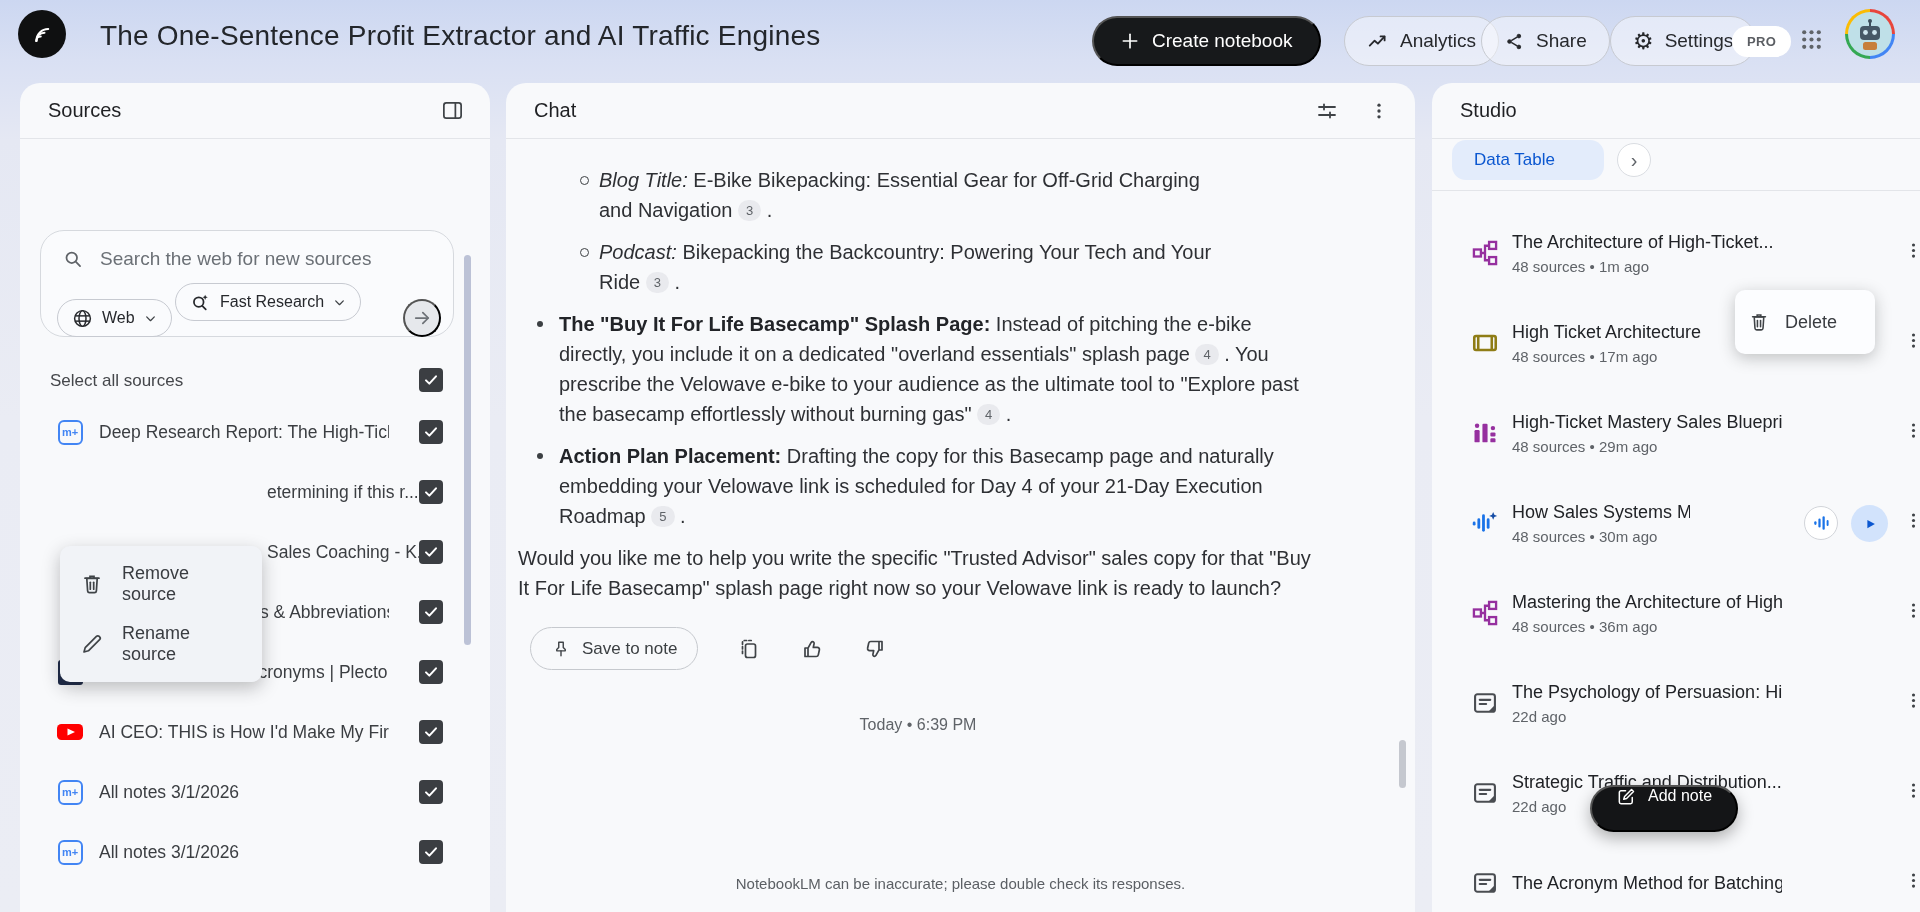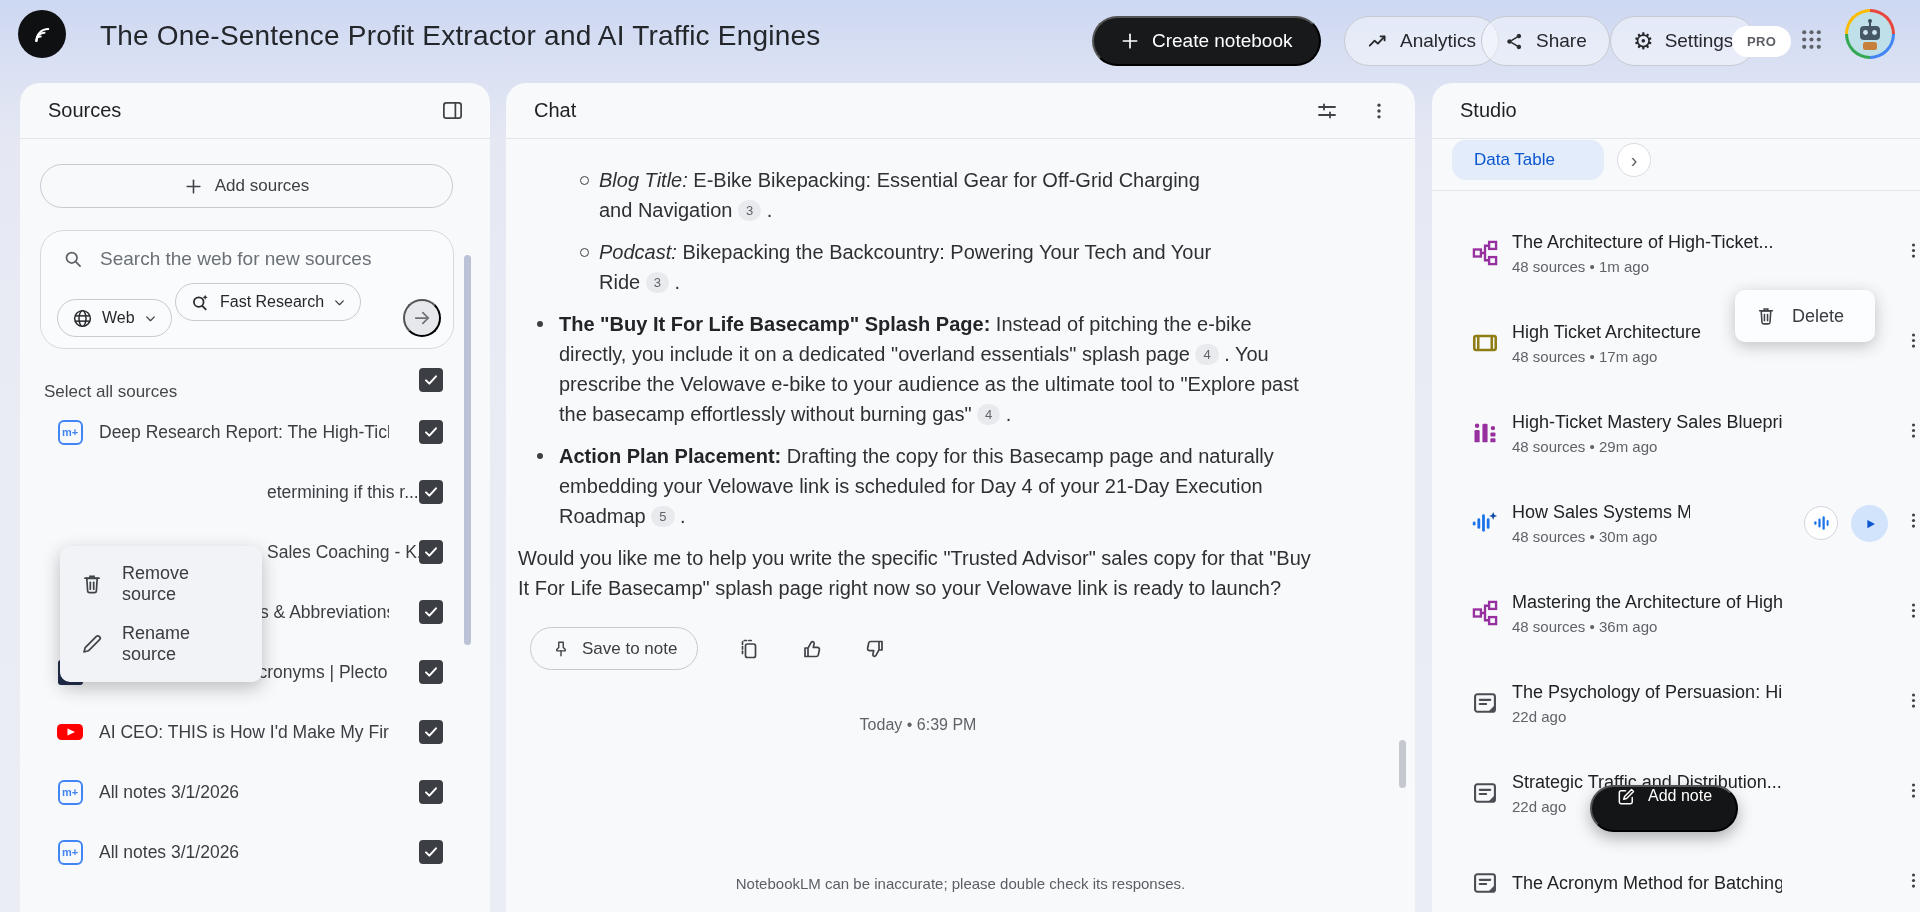--- a/index.html
+++ b/index.html
@@ -25,27 +25,27 @@
   #p-sources{left:20px;width:470px}
   #p-chat{left:506px;width:909px}
   #p-studio{left:1432px;width:535px}
   .panel-hd{height:56px;display:flex;align-items:center;padding:0 22px 0 28px;border-bottom:1px solid #e3e5e9}
   .panel-title{font-size:20px;color:#1f2023}
   .hd-sp{flex:1}
   .icbtn{background:none;border:none;cursor:pointer;display:flex;align-items:center;justify-content:center;padding:4px}
 
   
   .add-src{position:absolute;left:20px;top:81px;width:413px;height:44px;border:1px solid #c7cad1;border-radius:22px;background:transparent;display:flex;align-items:center;justify-content:center;gap:12px;font-size:17px;color:#3c4043;cursor:pointer}
-  .search-card{position:absolute;left:20px;top:147px;width:414px;height:119px;border:1px solid #d6d9de;border-radius:24px;background:#fafbfd}
+  .search-card{position:absolute;left:20px;top:147px;width:414px;height:107px;border:1px solid #d6d9de;border-radius:24px;background:#fafbfd}
   .search-row{display:flex;align-items:center;gap:16px;padding:17px 18px 0 22px}
   .search-row input{flex:1;border:none;outline:none;background:transparent;font-size:19px;color:#3c4043;font-family:inherit}
   .search-row input::placeholder{color:#6b7076}
   .fpill{position:absolute;display:inline-flex;align-items:center;gap:9px;height:38px;border:1px solid #c7cad1;border-radius:19px;padding:0 14px;font-size:16px;color:#26282c;background:transparent;cursor:pointer}
   .go-btn{position:absolute;right:12px;top:68px;width:38px;height:38px;border-radius:50%;background:#e6e8ec;display:flex;align-items:center;justify-content:center;cursor:pointer}
-  .selall{position:absolute;left:0;top:277px;width:100%;height:42px;display:flex;align-items:flex-end;padding-left:24px;font-size:17px;color:#45474b}
+  .selall{position:absolute;left:0;top:277px;width:100%;height:42px;display:flex;align-items:center;padding-left:30px;font-size:17px;color:#45474b}
   .src-list{position:absolute;left:0;top:319px;width:100%}
   .src-row{position:relative;height:60px;display:flex;align-items:center;padding-left:37px;cursor:pointer}
   .src-ic{width:26px;height:26px;margin-right:16px;flex:none;display:flex;align-items:center;justify-content:center}
   .src-title{font-size:17.5px;color:#3b3e42;white-space:nowrap;overflow:hidden;max-width:290px}
   .src-row.shifted{padding-left:247px}
   .cbx{position:absolute;right:47px;top:50%;margin-top:-12px;width:24px;height:24px;border-radius:4px;background:#3b3e42;display:flex;align-items:center;justify-content:center;cursor:pointer}
   .selall .cbx{margin-top:-13px}
   .note-ic{width:25px;height:25px;border:2px solid #4285f4;border-radius:6px;color:#4285f4;font-size:11px;font-weight:bold;display:flex;align-items:center;justify-content:center}
   .plecto-ic{width:25px;height:25px;background:#1d2947;border-radius:3px;color:#d3dae8;font-size:4.5px;letter-spacing:.4px;display:flex;align-items:center;justify-content:center;font-weight:bold}
   .src-scroll{position:absolute;right:19px;top:172px;width:7px;height:390px;border-radius:4px;background:#bcc2d6}
@@ -82,21 +82,21 @@
   .st-list{position:absolute;left:0;right:0;top:125px}
   .st-row{position:relative;height:90px;display:flex;align-items:center;padding-left:38px;cursor:pointer}
   .st-ic{width:30px;height:30px;margin-right:12px;flex:none;display:flex;align-items:center;justify-content:center}
   .st-txt{display:flex;flex-direction:column;gap:5px;min-width:0}
   .st-title{font-size:18px;color:#212327;white-space:nowrap;overflow:hidden;max-width:270px}
   .st-meta{font-size:15px;color:#5f6368;white-space:nowrap}
   .st-dots{position:absolute;right:44px;top:50%;margin-top:-12px;cursor:pointer}
   .st-act1{position:absolute;right:129px;top:50%;margin-top:-17px;width:34px;height:34px;border-radius:50%;background:#fff;border:1px solid #d2d5da;display:flex;align-items:center;justify-content:center;cursor:pointer}
   .st-act2{position:absolute;right:79px;top:50%;margin-top:-18px;width:37px;height:37px;border-radius:50%;background:#d2e3fc;border:none;display:flex;align-items:center;justify-content:center;cursor:pointer}
   .studio-scroll{position:absolute;right:6px;top:60px;width:7px;height:240px;border-radius:4px;background:#c5c8cf}
-  .del-menu{position:absolute;left:1735px;top:290px;width:140px;height:52px;background:#fcfdff;border-radius:10px;box-shadow:0 4px 16px rgba(32,33,36,.26);display:flex;align-items:center;gap:15px;padding-left:20px;font-size:18px;color:#393c41;z-index:40;cursor:pointer}
+  .del-menu{position:absolute;left:1735px;top:290px;width:140px;height:64px;background:#fcfdff;border-radius:10px;box-shadow:0 4px 16px rgba(32,33,36,.26);display:flex;align-items:center;gap:15px;padding-left:13px;font-size:18px;color:#393c41;z-index:40;cursor:pointer}
   .add-note{position:absolute;left:1590px;top:785px;height:47px;border-radius:27px;background:#141517;color:#fff;display:inline-flex;gap:12px;padding:0 24px;font-size:16px;box-shadow:0 6px 16px rgba(0,0,0,.3);z-index:35;cursor:pointer}
 </style>
 </head>
 <body>
 
 <div class="page">
 
   <div class="logo">
     <svg width="30" height="30" viewBox="0 0 48 48" fill="none" stroke="#fff" stroke-width="3.2" stroke-linecap="round">
       <path d="M15 35a19 19 0 0 1 19-19"></path>
@@ -178,29 +178,20 @@
       <span class="panel-title">Sources</span>
       <span class="hd-sp"></span>
       <button class="icbtn">
         <svg width="23" height="23" viewBox="0 0 24 24" fill="none" stroke="#3f4347" stroke-width="1.8">
             <rect x="3" y="4" width="18" height="16" rx="2.5"></rect>
             <line x1="15" y1="4" x2="15" y2="20"></line>
           </svg>
       </button>
     </div>
 
-    <button class="add-src">
-      <span>
-        <svg width="19" height="19" viewBox="0 0 24 24" stroke="#3f4347" stroke-width="2" stroke-linecap="round">
-            <line x1="12" y1="4" x2="12" y2="20"></line>
-            <line x1="4" y1="12" x2="20" y2="12"></line>
-          </svg>
-      </span>
-      <span>Add sources</span>
-    </button>
 
     <div class="search-card">
       <div class="search-row">
         <span>
           <svg width="21" height="21" viewBox="0 0 24 24" fill="none" stroke="#5f6368" stroke-width="2" stroke-linecap="round">
               <circle cx="10" cy="10" r="6"></circle>
               <line x1="14.8" y1="14.8" x2="19.5" y2="19.5"></line>
             </svg>
         </span>
         <input placeholder="Search the web for new sources" style="">

